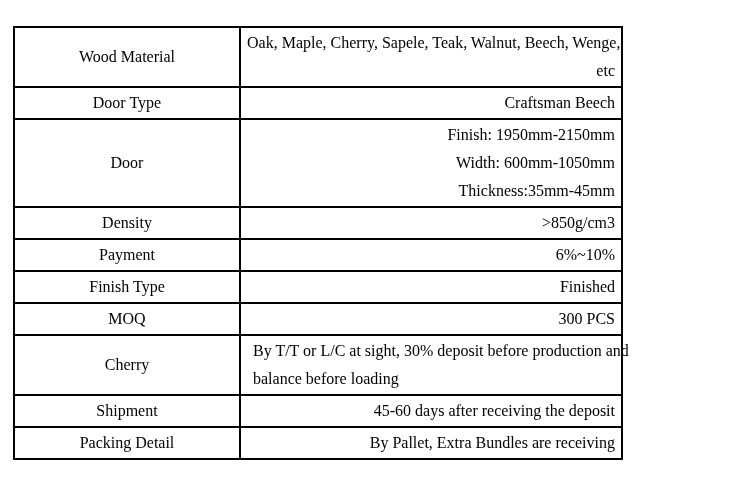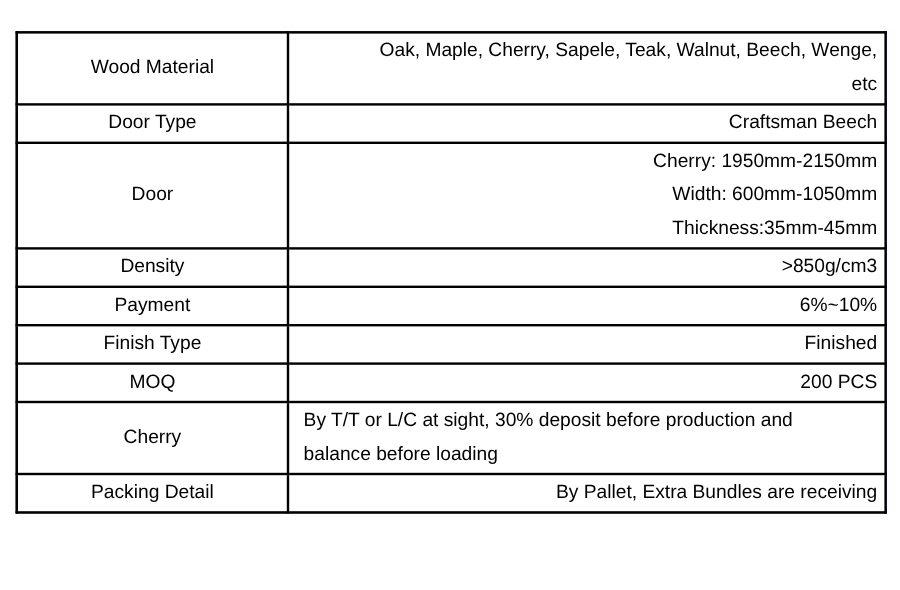--- a/index.html
+++ b/index.html
@@ -14,24 +14,25 @@
   .page {
     position: relative;
     width: 750px;
     height: 492px;
     background: #ffffff;
   }
   table.spec-table {
     position: absolute;
     left: 13px;
     top: 26px;
-    width: 726px;
+    width: 610px;
     border-collapse: collapse;
     table-layout: fixed;
-    background: #701a75;
+    background: #1d4ed8;
+    font-family: Liberation Serif, serif;
   }
   table.spec-table td {
     border: 2px solid #000000;
     color: #000000;
     font-size: 16px;
     line-height: 28px;
     padding: 1px 6px;
     vertical-align: middle;
     background: #ffffff;
   }
@@ -65,21 +66,21 @@
         </tr>
         <tr>
           <td class="label-cell">Door Type</td>
           <td class="value-cell align-center">
             <div>Craftsman Beech</div>
           </td>
         </tr>
         <tr>
           <td class="label-cell">Door</td>
           <td class="value-cell align-center">
-            <div>Cherry: 1950mm-2150mm</div>
+            <div>Finish: 1950mm-2150mm</div>
             <div>Width: 600mm-1050mm</div>
             <div>Thickness:35mm-45mm</div>
           </td>
         </tr>
         <tr>
           <td class="label-cell">Density</td>
           <td class="value-cell align-center">
             <div>&gt;850g/cm3</div>
           </td>
         </tr>
@@ -91,28 +92,34 @@
         </tr>
         <tr>
           <td class="label-cell">Finish Type</td>
           <td class="value-cell align-center">
             <div>Finished</div>
           </td>
         </tr>
         <tr>
           <td class="label-cell">MOQ</td>
           <td class="value-cell align-center">
-            <div>200 PCS</div>
+            <div>300 PCS</div>
           </td>
         </tr>
         <tr>
           <td class="label-cell">Cherry</td>
           <td class="value-cell align-left">
             <div>By T/T or L/C at sight, 30% deposit before production and</div>
             <div>balance before loading</div>
+          </td>
+        </tr>
+        <tr>
+          <td class="label-cell">Shipment</td>
+          <td class="value-cell align-center">
+            <div>45-60 days after receiving the deposit</div>
           </td>
         </tr>
         <tr>
           <td class="label-cell">Packing Detail</td>
           <td class="value-cell align-center">
             <div>By Pallet, Extra Bundles are receiving</div>
           </td>
         </tr>
       </tbody>
   </table>

